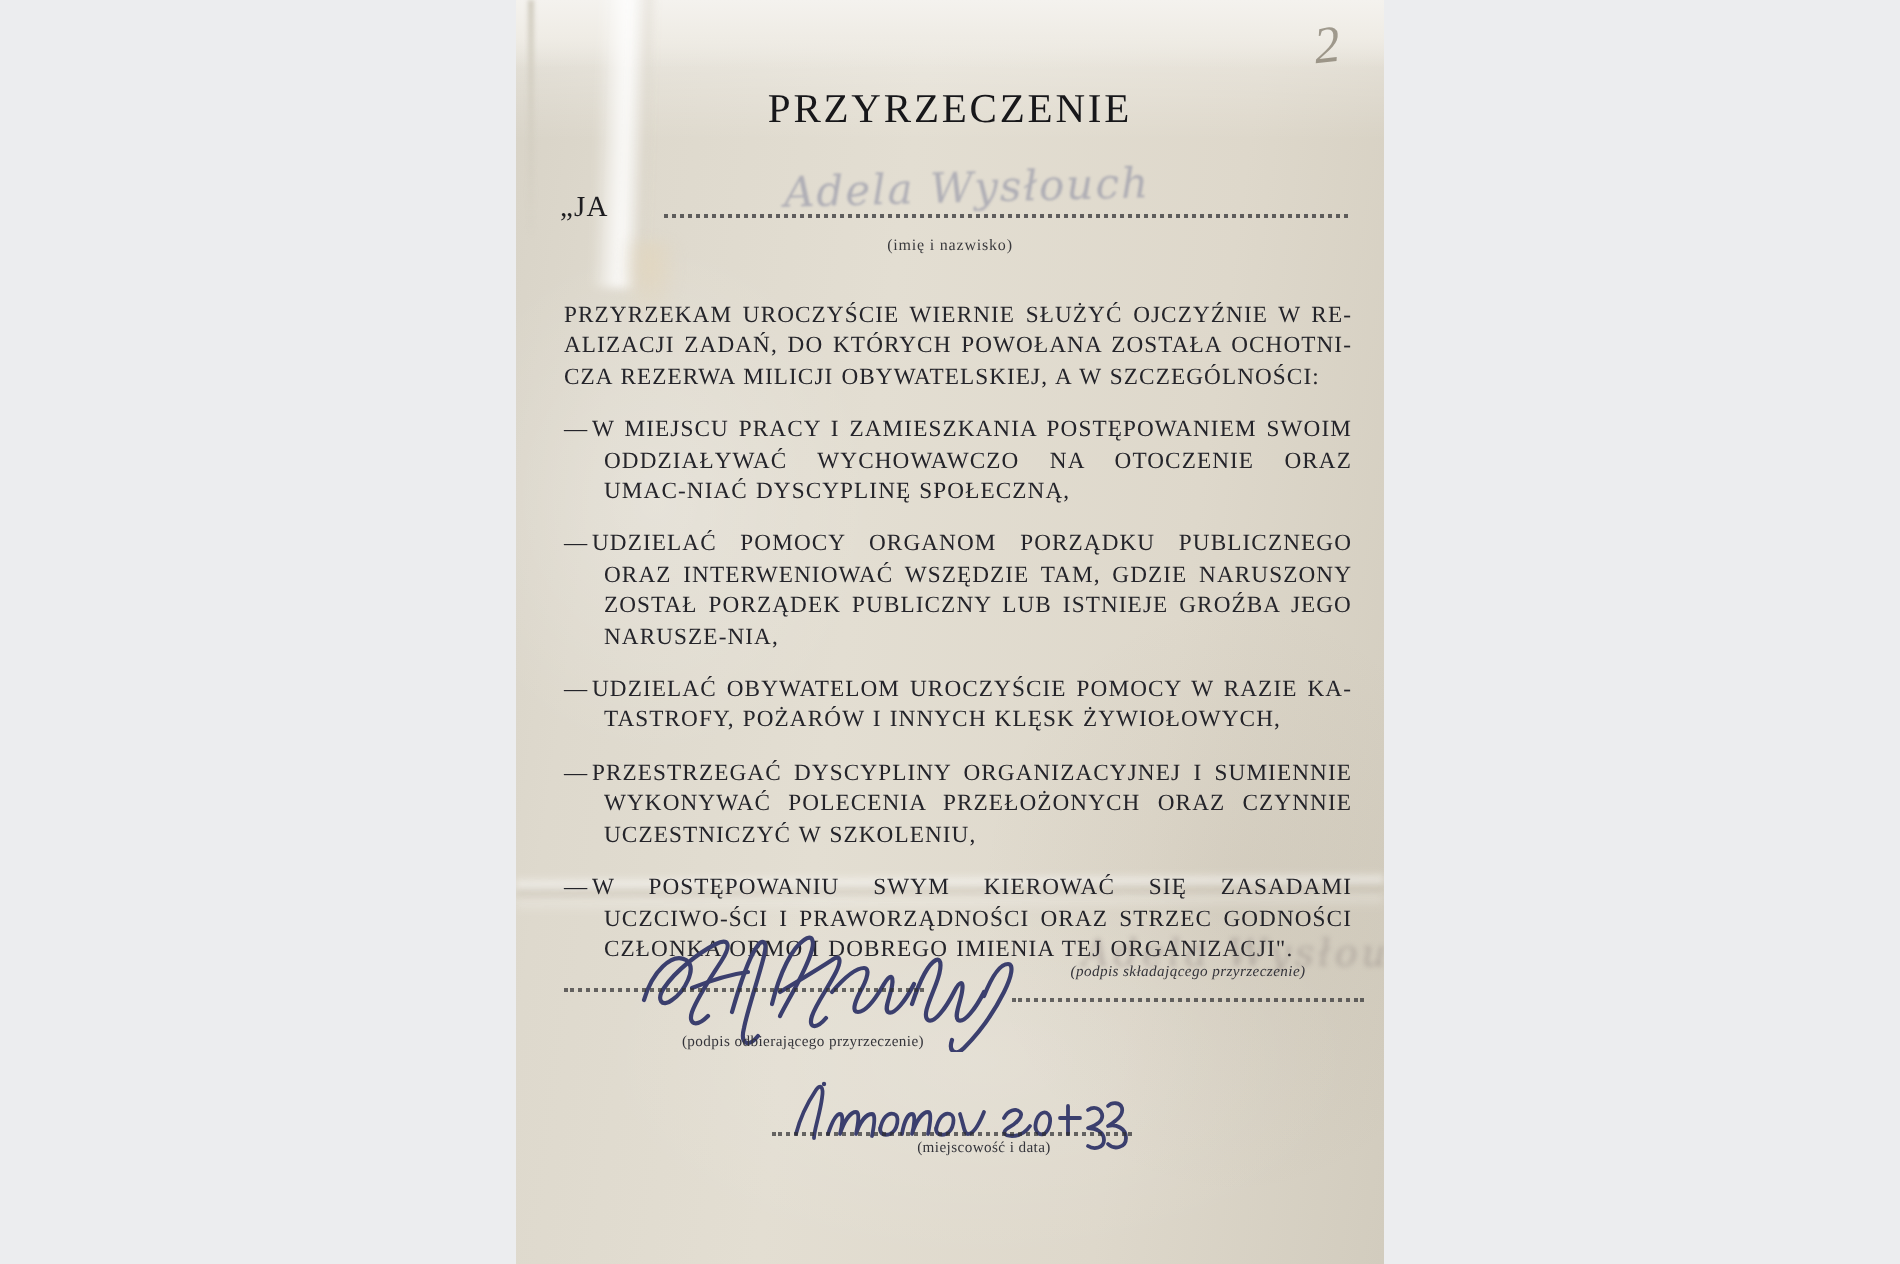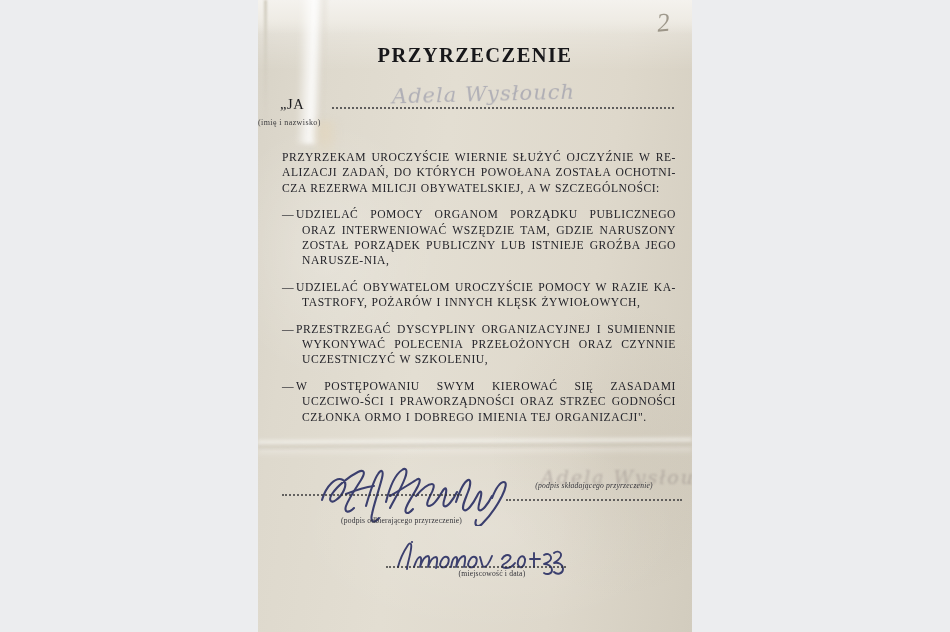--- a/index.html
+++ b/index.html
@@ -127,21 +127,21 @@
     font-style: italic;
     letter-spacing: 0;
   }
 
   #title {
     position: absolute;
     left: 0; right: 0;
     top: 44px;
     text-align: center;
     font-family: "Liberation Serif", serif;
-    font-weight: bold;
+    font-weight: normal;
     font-size: 20.5px;
     letter-spacing: 1.4px;
     color: #17171a;
   }
 
   
   #ja-row {
     position: absolute;
     left: 22px;
     right: 18px;
@@ -173,21 +173,21 @@
     color: rgba(108,112,146,0.42);
     letter-spacing: 1px;
     transform: rotate(-1.5deg);
     filter: blur(0.5px);
     white-space: nowrap;
   }
   #ja-caption {
     position: absolute;
     left: 0; right: 0;
     top: 118px;
-    text-align: left;
+    text-align: center;
     font-size: 8px;
     letter-spacing: .4px;
     color: #3a3a3d;
   }
 
   
   #body {
     position: absolute;
     left: 24px;
     right: 16px;
@@ -339,20 +339,21 @@
 
       <div id="ja-row">
         <span id="ja-label">„JA</span>
         <span id="ja-hand">Adela Wysłouch</span>
         <span id="ja-dots"></span>
       </div>
       <div id="ja-caption">(imię i nazwisko)</div>
 
       <div id="body">
           <div class="para lead"><span>PRZYRZEKAM UROCZYŚCIE WIERNIE SŁUŻYĆ OJCZYŹNIE W RE-ALIZACJI ZADAŃ, DO KTÓRYCH POWOŁANA ZOSTAŁA OCHOTNI-CZA REZERWA MILICJI OBYWATELSKIEJ, A W SZCZEGÓLNOŚCI:</span></div>
+          <div class="para bullet"><span class="dash">—</span><span>W MIEJSCU PRACY I ZAMIESZKANIA POSTĘPOWANIEM SWOIM ODDZIAŁYWAĆ WYCHOWAWCZO NA OTOCZENIE ORAZ UMAC-NIAĆ DYSCYPLINĘ SPOŁECZNĄ,</span></div>
           <div class="para bullet"><span class="dash">—</span><span>UDZIELAĆ POMOCY ORGANOM PORZĄDKU PUBLICZNEGO ORAZ INTERWENIOWAĆ WSZĘDZIE TAM, GDZIE NARUSZONY ZOSTAŁ PORZĄDEK PUBLICZNY LUB ISTNIEJE GROŹBA JEGO NARUSZE-NIA,</span></div>
           <div class="para bullet"><span class="dash">—</span><span>UDZIELAĆ OBYWATELOM UROCZYŚCIE POMOCY W RAZIE KA-TASTROFY, POŻARÓW I INNYCH KLĘSK ŻYWIOŁOWYCH,</span></div>
           <div class="para bullet"><span class="dash">—</span><span>PRZESTRZEGAĆ DYSCYPLINY ORGANIZACYJNEJ I SUMIENNIE WYKONYWAĆ POLECENIA PRZEŁOŻONYCH ORAZ CZYNNIE UCZESTNICZYĆ W SZKOLENIU,</span></div>
           <div class="para bullet"><span class="dash">—</span><span>W POSTĘPOWANIU SWYM KIEROWAĆ SIĘ ZASADAMI UCZCIWO-ŚCI I PRAWORZĄDNOŚCI ORAZ STRZEC GODNOŚCI CZŁONKA ORMO I DOBREGO IMIENIA TEJ ORGANIZACJI".</span></div>
         </div>
 
       <svg id="sig-ink-left" viewBox="0 0 220 70">
         <g fill="none" stroke="currentColor" stroke-width="2.1" stroke-linecap="round" stroke-linejoin="round">
           <path d="M6,44 C10,30 20,20 27,24 C33,28 26,40 20,44 C15,48 12,44 16,38 C22,29 34,20 42,16
                    C48,13 50,16 45,24 C40,32 33,42 30,50 C28,56 32,58 38,52"></path>

